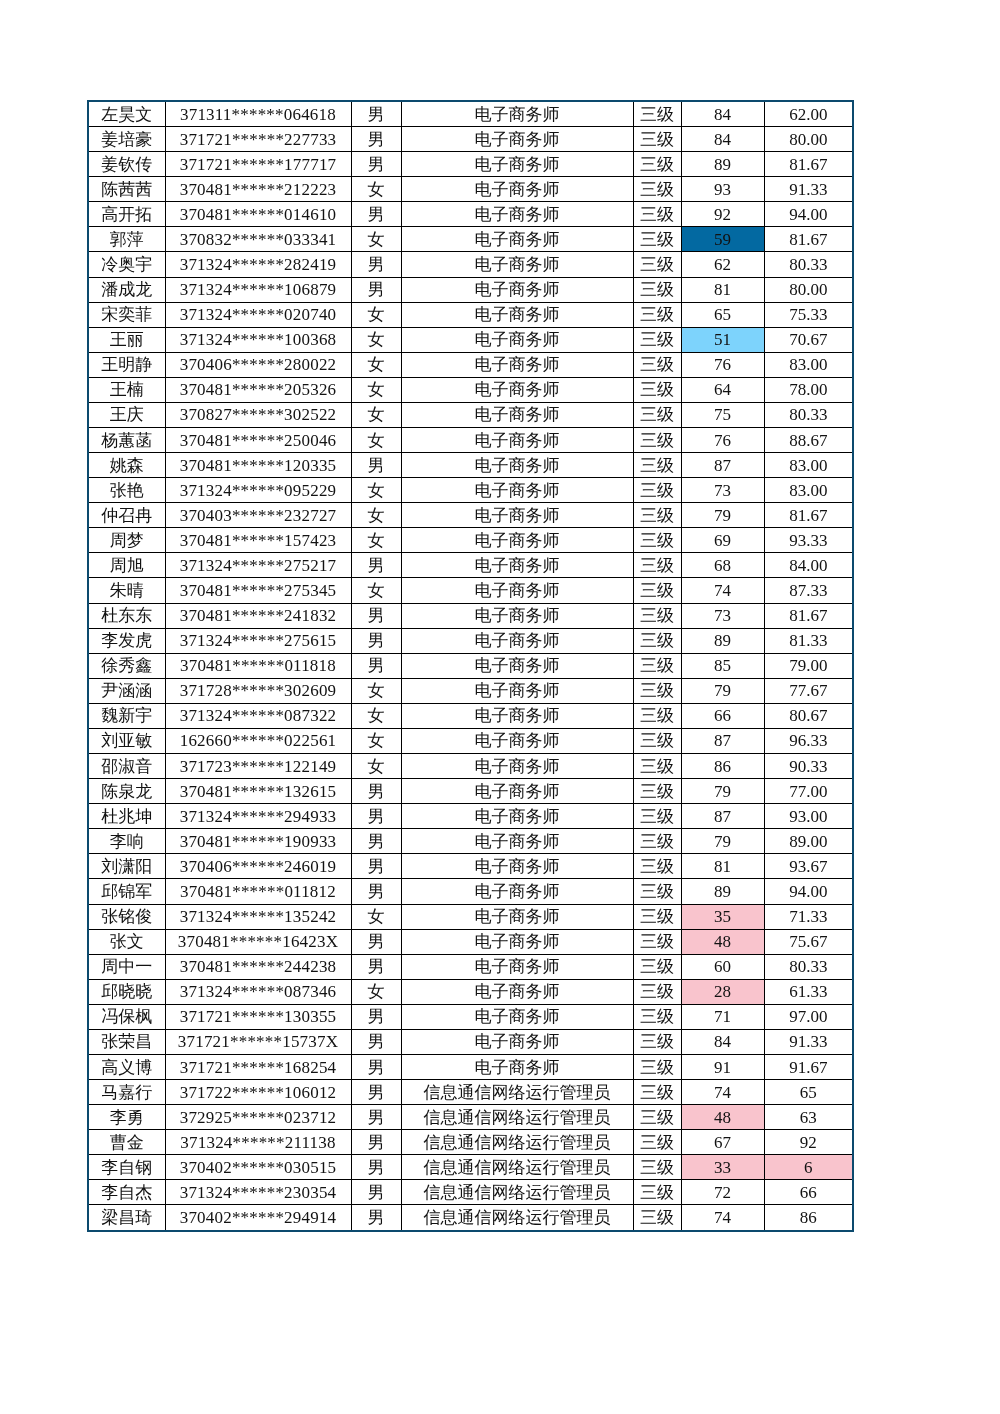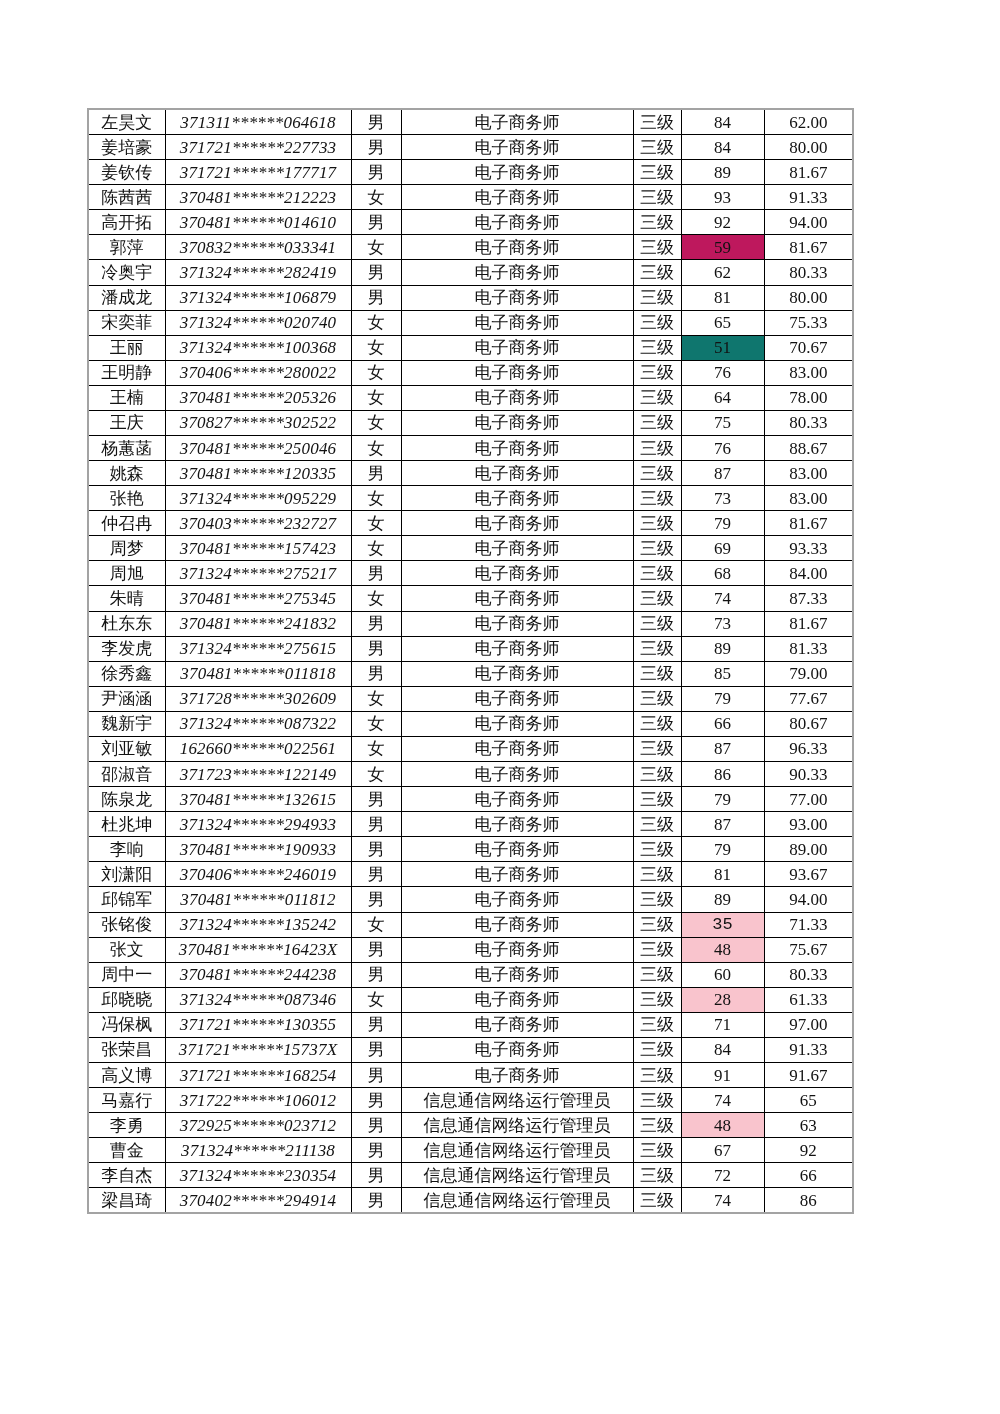--- a/index.html
+++ b/index.html
@@ -17,24 +17,24 @@
   .page {
     position: absolute;
     left: 0; top: 0;
     width: 1000px;
     height: 1414px;
     background: #ffffff;
   }
   table.score-table {
     position: absolute;
     left: 87px;
-    top: 108px;
+    top: 100px;
     border-collapse: collapse;
     table-layout: fixed;
-    border: 2px solid #a3a3a3;
+    border: 2px solid #0c4a6e;
   }
   table.score-table td {
     border: 1px solid #000;
     padding: 0;
     height: 24.08px;
     text-align: center;
     vertical-align: middle;
     font-size: 17px;
     line-height: 1;
     white-space: nowrap;
@@ -43,21 +43,21 @@
   }
   
   col.c0 { width: 77px;  }  
   col.c1 { width: 186px; }  
   col.c2 { width: 50px;  }  
   col.c3 { width: 232px; }  
   col.c4 { width: 48px;  }  
   col.c5 { width: 83px;  }  
   col.c6 { width: 89px;  }  
 
-  td.c1 { letter-spacing: 0.2px; font-style: italic; }
+  td.c1 { letter-spacing: 0.2px; }
 </style>
 </head>
 <body>
 
 <div class="page">
   <table class="score-table">
     <colgroup>
       <col class="c0">
         <col class="c1">
         <col class="c2">
@@ -111,21 +111,21 @@
           <td class="c4">三级</td>
           <td class="c5">92</td>
           <td class="c6">94.00</td>
         </tr>
         <tr>
           <td class="c0">郭萍</td>
           <td class="c1">370832******033341</td>
           <td class="c2">女</td>
           <td class="c3">电子商务师</td>
           <td class="c4">三级</td>
-          <td class="c5" style="background: #be185d;">59</td>
+          <td class="c5" style="background: #0369a1;">59</td>
           <td class="c6">81.67</td>
         </tr>
         <tr>
           <td class="c0">冷奥宇</td>
           <td class="c1">371324******282419</td>
           <td class="c2">男</td>
           <td class="c3">电子商务师</td>
           <td class="c4">三级</td>
           <td class="c5">62</td>
           <td class="c6">80.33</td>
@@ -147,21 +147,21 @@
           <td class="c4">三级</td>
           <td class="c5">65</td>
           <td class="c6">75.33</td>
         </tr>
         <tr>
           <td class="c0">王丽</td>
           <td class="c1">371324******100368</td>
           <td class="c2">女</td>
           <td class="c3">电子商务师</td>
           <td class="c4">三级</td>
-          <td class="c5" style="background: #0f766e;">51</td>
+          <td class="c5" style="background: #7dd3fc;">51</td>
           <td class="c6">70.67</td>
         </tr>
         <tr>
           <td class="c0">王明静</td>
           <td class="c1">370406******280022</td>
           <td class="c2">女</td>
           <td class="c3">电子商务师</td>
           <td class="c4">三级</td>
           <td class="c5">76</td>
           <td class="c6">83.00</td>
@@ -354,21 +354,21 @@
           <td class="c4">三级</td>
           <td class="c5">89</td>
           <td class="c6">94.00</td>
         </tr>
         <tr>
           <td class="c0">张铭俊</td>
           <td class="c1">371324******135242</td>
           <td class="c2">女</td>
           <td class="c3">电子商务师</td>
           <td class="c4">三级</td>
-          <td class="c5" style="background: rgb(249, 196, 205); font-family: Liberation Mono, monospace;">35</td>
+          <td class="c5" style="background: rgb(249, 196, 205);">35</td>
           <td class="c6">71.33</td>
         </tr>
         <tr>
           <td class="c0">张文</td>
           <td class="c1">370481******16423X</td>
           <td class="c2">男</td>
           <td class="c3">电子商务师</td>
           <td class="c4">三级</td>
           <td class="c5" style="background: rgb(249, 196, 205);">48</td>
           <td class="c6">75.67</td>
@@ -437,20 +437,29 @@
           <td class="c6">63</td>
         </tr>
         <tr>
           <td class="c0">曹金</td>
           <td class="c1">371324******211138</td>
           <td class="c2">男</td>
           <td class="c3">信息通信网络运行管理员</td>
           <td class="c4">三级</td>
           <td class="c5">67</td>
           <td class="c6">92</td>
+        </tr>
+        <tr>
+          <td class="c0">李自钢</td>
+          <td class="c1">370402******030515</td>
+          <td class="c2">男</td>
+          <td class="c3">信息通信网络运行管理员</td>
+          <td class="c4">三级</td>
+          <td class="c5" style="background: rgb(249, 196, 205);">33</td>
+          <td class="c6" style="background: rgb(249, 196, 205);">6</td>
         </tr>
         <tr>
           <td class="c0">李自杰</td>
           <td class="c1">371324******230354</td>
           <td class="c2">男</td>
           <td class="c3">信息通信网络运行管理员</td>
           <td class="c4">三级</td>
           <td class="c5">72</td>
           <td class="c6">66</td>
         </tr>

